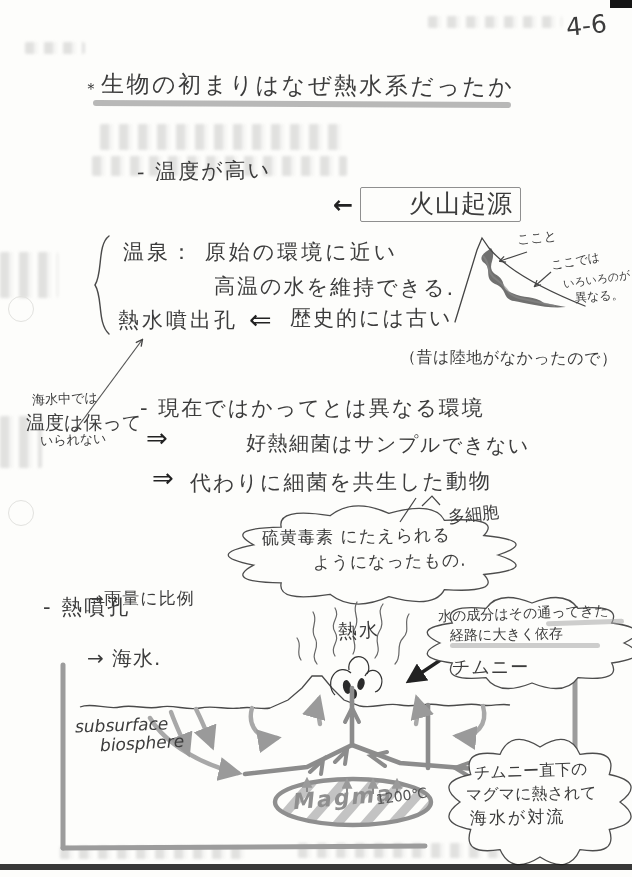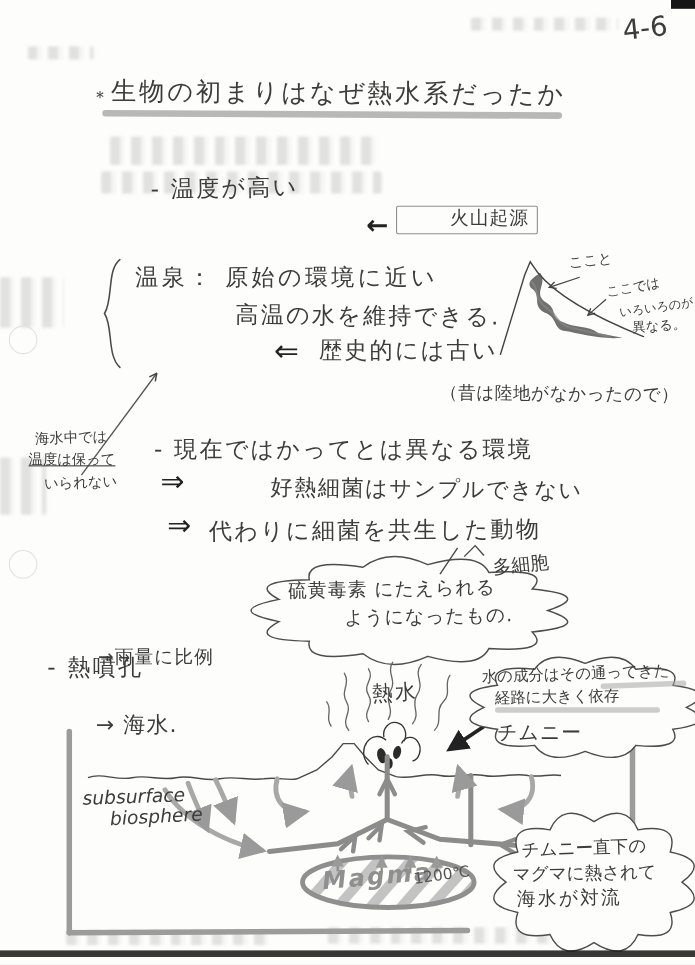--- a/index.html
+++ b/index.html
@@ -36,47 +36,48 @@
 
   <div class="hw" style="left:566px;top:12px;font-size:25px;transform:rotate(-6deg);">4-6</div>
 
   <div class="hw" style="left:83px;top:80px;font-size:16px;">＊</div>
   <div class="marker" style="left:93px;top:101px;width:418px;height:6px;transform:rotate(.3deg);"></div>
   <div class="hw" style="left:101px;top:73px;font-size:23px;letter-spacing:2.5px;transform:rotate(.4deg);">生物の初まりはなぜ熱水系だったか</div>
 
   <div class="hw" style="left:137px;top:160px;font-size:21px;letter-spacing:2px;transform:rotate(-1deg);">- 温度が高い</div>
   <div class="hw" style="left:333px;top:192px;font-size:24px;font-weight:bold;color:#222;">←</div>
   <div class="hw" style="left:360px;top:190px;">
-    <span class="boxed" style="font-size:17px;letter-spacing:1px;padding-left:48px;">火山起源</span>
+    <span class="boxed" style="font-size:25px;letter-spacing:1px;padding-left:48px;">火山起源</span>
   </div>
 
   <svg style="left:90px;top:233px;" width="22" height="104" viewBox="0 0 22 104">
     <path d="M19,3 C7,12 13,40 5,52 C13,64 7,90 19,101" fill="none" stroke="#4a4a4a" stroke-width="1.4" stroke-linecap="round"></path>
   </svg>
 
   <div class="hw" style="left:123px;top:241px;font-size:21px;letter-spacing:3px;">温泉： 原始の環境に近い</div>
   <div class="hw" style="left:214px;top:276px;font-size:21px;letter-spacing:2px;transform:rotate(.5deg);">高温の水を維持できる.</div>
+  <div class="hw" style="left:118px;top:309px;font-size:21px;letter-spacing:3px;">熱水噴出孔</div>
   <div class="hw" style="left:249px;top:305px;font-size:27px;color:#222;">⇐</div>
   <div class="hw" style="left:290px;top:307px;font-size:21px;letter-spacing:2px;">歴史的には古い</div>
   <div class="hw" style="left:400px;top:349px;font-size:16px;letter-spacing:.5px;transform:rotate(.5deg);">（昔は陸地がなかったので）</div>
 
   <svg style="left:425px;top:228px;" width="190" height="100" viewBox="0 0 190 100">
     <path d="M30,94 L52,22 L57,10 L64,20 C82,42 120,62 160,78" fill="none" stroke="#444" stroke-width="1.3" stroke-linecap="round"></path>
     <path d="M66,20 C73,30 60,38 70,46 C83,53 74,60 87,65 C99,71 109,67 119,75 L141,79 C121,81 101,75 89,73 C77,71 83,61 70,56 C58,50 68,40 58,34 C53,28 61,24 66,20 Z" fill="#4c4c4c" opacity="0.8"></path>
     <path d="M58,28 C66,36 60,44 72,52 C84,60 80,66 94,70 L130,78" fill="none" stroke="#888" stroke-width="2" opacity=".6"></path>
     <path d="M102,24 L75,33" fill="none" stroke="#444" stroke-width="1.1" marker-end="url(#mInk)"></path>
     <path d="M126,44 L110,58" fill="none" stroke="#444" stroke-width="1.1" marker-end="url(#mInk)"></path>
   </svg>
   <div class="hw" style="left:517px;top:231px;font-size:13px;transform:rotate(-6deg);">ここと</div>
   <div class="hw" style="left:551px;top:255px;font-size:12px;transform:rotate(-10deg);">ここでは</div>
   <div class="hw" style="left:563px;top:274px;font-size:11px;transform:rotate(-8deg);">いろいろのが</div>
   <div class="hw" style="left:575px;top:290px;font-size:12px;transform:rotate(-4deg);">異なる。</div>
 
   <div class="hw" style="left:32px;top:392px;font-size:13px;transform:rotate(-2deg);">海水中では</div>
-  <div class="hw" style="left:26px;top:412px;font-size:13px;text-decoration:underline;">温度は保って</div>
+  <div class="hw" style="left:26px;top:412px;font-size:19px;">温度は保って</div>
   <div class="hw" style="left:40px;top:433px;font-size:13px;transform:rotate(-2deg);">いられない</div>
   <svg style="left:60px;top:326px;" width="95" height="112" viewBox="0 0 95 112">
     <path d="M14,106 C36,76 58,46 82,14" fill="none" stroke="#555" stroke-width="1.2" marker-end="url(#mInk)"></path>
   </svg>
 
   <div class="hw" style="left:140px;top:397px;font-size:21px;letter-spacing:2px;">- 現在ではかってとは異なる環境</div>
   <div class="hw" style="left:146px;top:424px;font-size:26px;color:#222;">⇒</div>
   <div class="hw" style="left:246px;top:433px;font-size:20px;letter-spacing:1.5px;transform:rotate(.6deg);">好熱細菌はサンプルできない</div>
   <div class="hw" style="left:152px;top:464px;font-size:26px;color:#222;">⇒</div>
   <div class="hw" style="left:190px;top:471px;font-size:21px;letter-spacing:2px;transform:rotate(-.4deg);">代わりに細菌を共生した動物</div>

